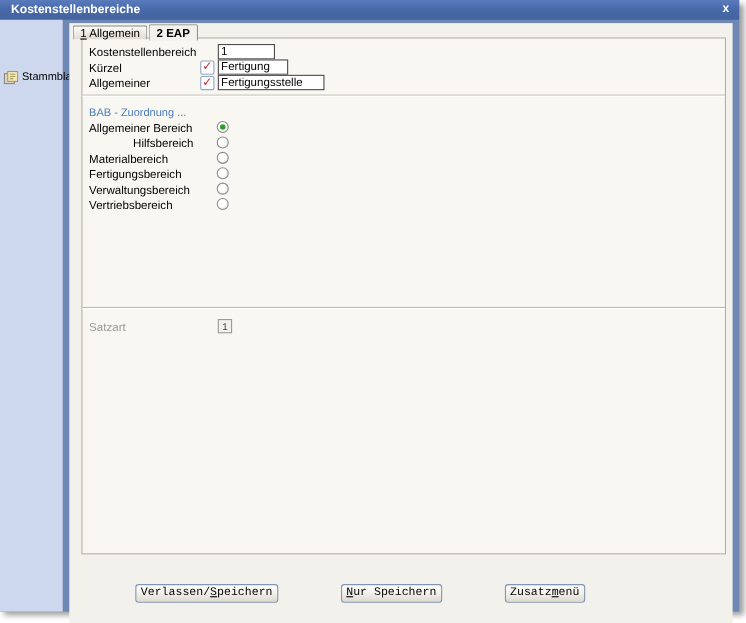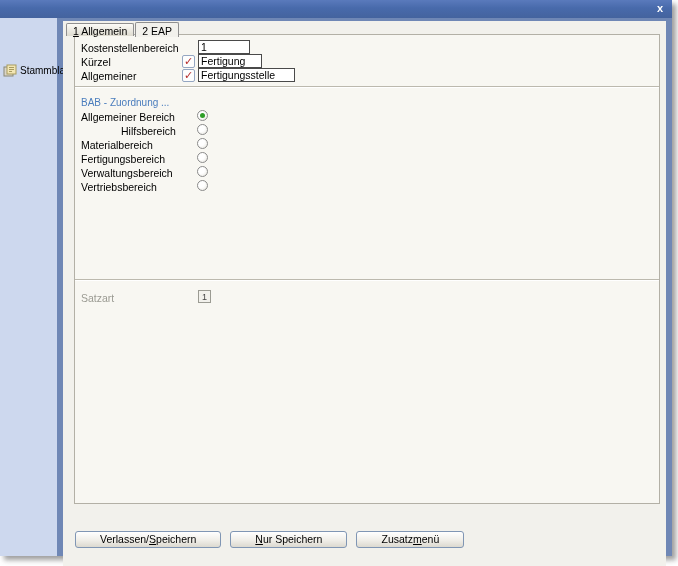--- a/index.html
+++ b/index.html
@@ -17,51 +17,52 @@
   .sidebar-item { position:absolute; left:3px; top:46px; display:flex; align-items:center; gap:3px; font-size:10px; color:#000; white-space:nowrap; }
 
   
   .content { position:absolute; left:63px; top:21px; width:603px; height:556px; background:#f2f1ec; }
 
   
   .tabs { position:absolute; left:66px; top:22px; height:15px; z-index:5; display:flex; align-items:center; }
   .tab { font-size:10.5px; color:#000; padding:1px 6px 0 6px; height:13px; line-height:12px;
     background:linear-gradient(180deg,#fcfbf7,#dedbd0); border:1px solid #8f8f8f; border-bottom:none;
     border-radius:2px 2px 0 0; margin-right:1px; cursor:default; }
-  .tab.active { height:15px; line-height:14px; background:#f2f1ec; border-color:#8f8f8f; position:relative; z-index:6; }
+  .tab.active { height:15px; line-height:14px; background:#f2f1ec; border-color:#8f8f8f; position:relative; z-index:6;font-weight:bold; }
 
   
   .form-panel { position:absolute; left:11px; top:13px; width:586px; height:470px; background:#f8f7f2; border:1px solid #b3b0a6; }
   .lbl { position:absolute; left:6px; font-size:10.5px; color:#000; white-space:nowrap; }
   .txt { position:absolute; left:123px; height:14px; border:1px solid #4a4a4a; background:#ffffff; font-size:10.5px; line-height:12px; padding:0 2px; color:#000; font-family:"Liberation Sans",sans-serif; }
   .chk { position:absolute; left:107px; width:13px; height:13px; background:#fdfdfd; border:1px solid #94a6c2; border-radius:2px; text-align:center; }
   .chk span { display:block; color:#b52b2b; font-size:11px; line-height:11px; font-weight:bold; }
   .sep { position:absolute; left:0; width:584px; height:2px; border-top:1px solid #bcb9ae; border-bottom:1px solid #ffffff; }
   .section-title { position:absolute; left:6px; font-size:10px; color:#4a7dbd; }
   .radio { position:absolute; left:122px; width:11px; height:11px; border:1px solid #8b8b8b; border-radius:50%;
     background:radial-gradient(circle at 35% 35%, #ffffff 40%, #e4e2da 100%); }
   .radio.sel::after { content:""; position:absolute; left:2px; top:2px; width:5px; height:5px; border-radius:50%; background:#2f9e28; }
   .disabled-lbl { color:#9b9b93 !important; }
   .satzart-box { position:absolute; left:123px; width:13px; height:13px; border:1px solid #9b9b93; background:#f2f1ec;
     font-size:9px; line-height:12px; text-align:center; color:#444; }
 
   
   .btn-row { position:absolute; left:75px; top:531px; display:flex; gap:9px; }
-  .btn { height:17px; font-size:10.5px; line-height:15px; padding:0 24px; color:#000;
+  .btn { height:17px; font-size:10.5px; line-height:15px; padding:0 4px; color:#000;
     background:linear-gradient(180deg,#ffffff 0%,#f0eee8 55%,#dcd9d0 100%);
     border:1px solid #8096b4; border-radius:3px; cursor:default; white-space:nowrap;
-    font-family:Liberation Sans, sans-serif; }
+    font-family:Liberation Mono, monospace;margin-left:48px; }
   u { text-decoration:underline; }
 </style>
 </head>
 <body>
 
 <div class="window">
 
   <div class="titlebar">
+    <span class="title">Kostenstellenbereiche</span>
     <span class="close">x</span>
   </div>
 
   <div class="sidebar">
     <div class="sidebar-item">
       <svg width="14" height="13" viewBox="0 0 14 13">
         <rect x="1" y="3" width="9" height="9" fill="#d9d5c9" stroke="#8a8774" stroke-width="1"></rect>
         <rect x="4" y="1" width="9" height="9" fill="#f2e6b4" stroke="#a89b5e" stroke-width="1"></rect>
         <line x1="6" y1="3.5" x2="11" y2="3.5" stroke="#a89b5e"></line>
         <line x1="6" y1="5.5" x2="11" y2="5.5" stroke="#a89b5e"></line>

